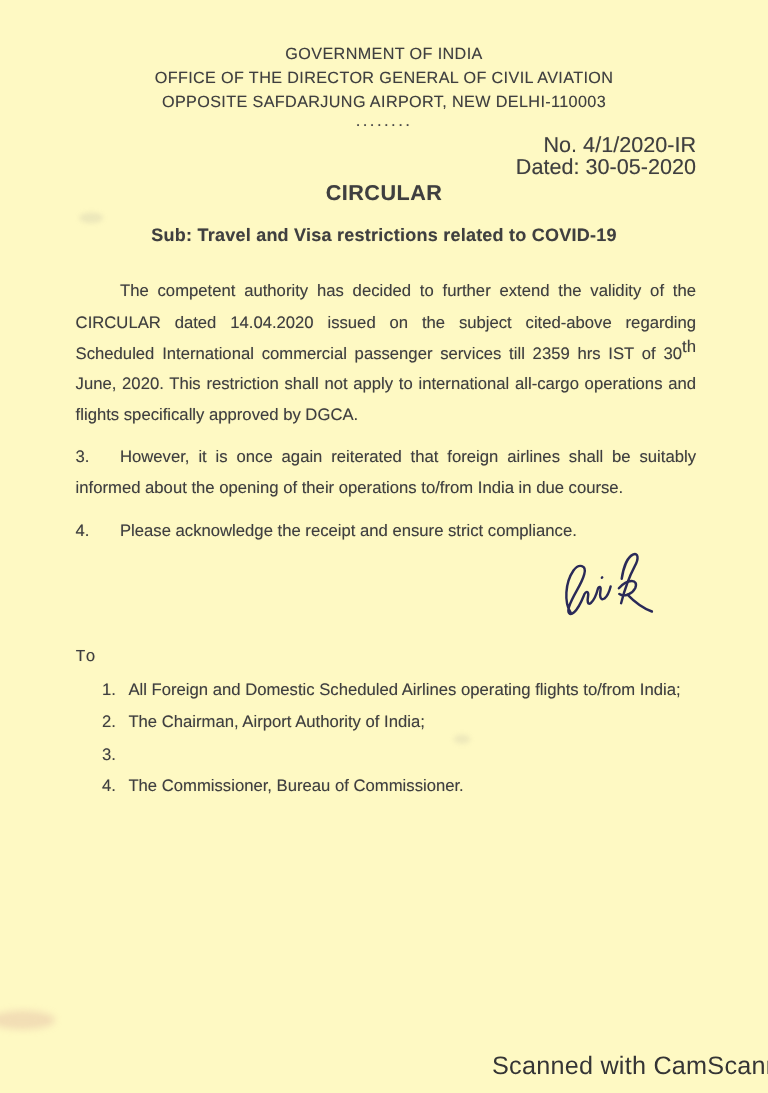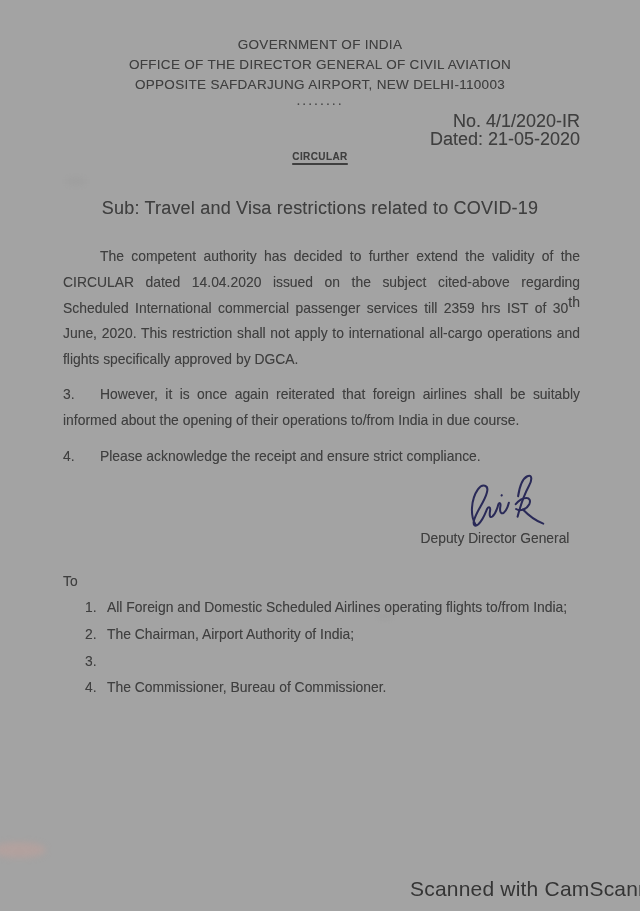--- a/index.html
+++ b/index.html
@@ -1,45 +1,45 @@
 <!DOCTYPE html>
 <html><head>
 <meta charset="utf-8">
 <style>
   html, body { margin: 0; padding: 0; background: #ffffff; }
   .page {
     position: relative;
     width: 640px;
     height: 911px;
     margin: 0;
-    background: #a3a3a3;
+    background: #fef9c3;
     color: #3f3f3f;
     font-family: "Liberation Sans", "DejaVu Sans", sans-serif;
     overflow: hidden;
     text-shadow: 0 0 0.6px rgba(80,80,80,0.45);
   }
   .header { padding-top: 35px; text-align: center; font-size: 13.5px; line-height: 20px; letter-spacing: 0.3px; }
   .dots { text-align: center; font-size: 14px; line-height: 11px; letter-spacing: 2px; color: #4a4a4a; }
   .ref { margin-top: 7px; padding-right: 60px; text-align: right; font-size: 18px; line-height: 17.5px; }
   .doc-title {
-    margin-top: 3px; text-align: center; font-size: 10px; font-weight: bold; letter-spacing: 0.4px;
-    text-decoration: underline; text-underline-offset: 3px; text-decoration-thickness: 1.5px;
+    margin-top: 3px; text-align: center; font-size: 18px; font-weight: bold; letter-spacing: 0.4px;
+    text-underline-offset: 3px; text-decoration-thickness: 1.5px;
   }
-  .subject { margin-top: 36px; text-align: center; font-size: 18px; font-weight: normal; letter-spacing: 0.2px; }
+  .subject { margin-top: 16px; text-align: center; font-size: 15px; font-weight: bold; letter-spacing: 0.2px; }
   .body-text { margin: 0 60px 0 63px; font-size: 13.9px; line-height: 25.8px; text-align: justify; }
   .para-main { margin: 25px 0 0 0; text-indent: 37px; }
   .para-num { margin: 9px 0 0 0; }
   .para-num.p4 { margin-top: 10px; }
   .num-box { display: inline-block; width: 37px; text-indent: 0; }
   .sup { font-size: 14px; vertical-align: super; line-height: 0; }
   .sig-block { width: 200px; margin: 5px 45px 0 auto; text-align: center; font-size: 13.8px; }
   .sig-svg { display: block; margin: 0 auto -3px auto; transform: translateX(10px) rotate(-4deg); }
   .sig-name { line-height: 17px; }
   .sig-title { line-height: 19px; }
-  .to-label { margin: 25px 0 0 63px; font-size: 13.9px; line-height: 16px; }
+  .to-label { margin: 25px 0 0 63px; font-size: 13.9px; line-height: 16px; font-family: Liberation Mono, monospace; }
   .dist-list { margin: 5px 0 0 85px; font-size: 13.9px; }
   .dist-item { display: flex; line-height: 26.6px; }
   .dist-num { width: 22px; flex: none; }
   .watermark {
     position: absolute; left: 410px; bottom: 10px;
     font-size: 21px; color: #353535; white-space: nowrap; letter-spacing: 0.2px;
     text-shadow: none;
   }
   .smudge { position: absolute; border-radius: 50%; }
   .smudge-pink { left: -8px; top: 842px; width: 54px; height: 16px; background: rgba(214,160,150,0.30); filter: blur(3px); }
@@ -53,21 +53,21 @@
 
   <div class="header">
     <div>GOVERNMENT OF INDIA</div>
     <div>OFFICE OF THE DIRECTOR GENERAL OF CIVIL AVIATION</div>
     <div>OPPOSITE SAFDARJUNG AIRPORT, NEW DELHI-110003</div>
   </div>
   <div class="dots">........</div>
 
   <div class="ref">
     <div>No. 4/1/2020-IR</div>
-    <div>Dated: 21-05-2020</div>
+    <div>Dated: 30-05-2020</div>
   </div>
 
   <div class="doc-title">CIRCULAR</div>
 
   <div class="subject">Sub: Travel and Visa restrictions related to COVID-19</div>
 
   <div class="body-text">
     <p class="para-main"><span>The competent authority has decided to further extend the validity of the CIRCULAR dated 14.04.2020 issued on the subject cited-above regarding Scheduled International commercial passenger services till 2359 hrs IST of 30</span><span class="sup">th</span><span> June, 2020. This restriction shall not apply to international all-cargo operations and flights specifically approved by DGCA.</span></p>
     <p class="para-num"><span class="num-box">3.</span><span>However, it is once again reiterated that foreign airlines shall be suitably informed about the opening of their operations to/from India in due course.</span></p>
     <p class="para-num p4"><span class="num-box">4.</span><span>Please acknowledge the receipt and ensure strict compliance.</span></p>
@@ -76,21 +76,20 @@
   <div class="sig-block">
     <svg class="sig-svg" width="96" height="58" viewBox="0 0 96 60">
       <g fill="none" stroke-width="2.1" stroke-linecap="round" stroke-linejoin="round" stroke="#2a2a58">
         <path d="M 16 50 C 11 41 13 24 21 14 C 26 8 33 10 30 18 C 27 27 19 35 15 45 C 13 50 15 53 19 50 C 24 46 27 39 29 35 C 31 32 33 33 32 37 C 31 41 31 45 34 43 C 38 40 40 34 41 31 C 42 29 44 29 43 33 C 42 37 42 42 46 40 C 49 38 51 33 52 30"></path>
         <path d="M 45 22 l 0.3 -0.3"></path>
         <path d="M 62 24 C 64 15 68 6 73 4 C 78 2 78 8 74 14 C 69 22 64 33 60 45"></path>
         <path d="M 59 32 C 67 24 77 25 73 33 C 70 38 63 40 59 37"></path>
         <path d="M 66 38 C 71 44 77 50 86 54"></path>
       </g>
     </svg>
-    <div class="sig-title">Deputy Director General</div>
   </div>
 
   <div class="to-label">To</div>
 
   <div class="dist-list">
     <div class="dist-item">
       <span class="dist-num">1.</span>
       <span>All Foreign and Domestic Scheduled Airlines operating flights to/from India;</span>
     </div>
     <div class="dist-item">

